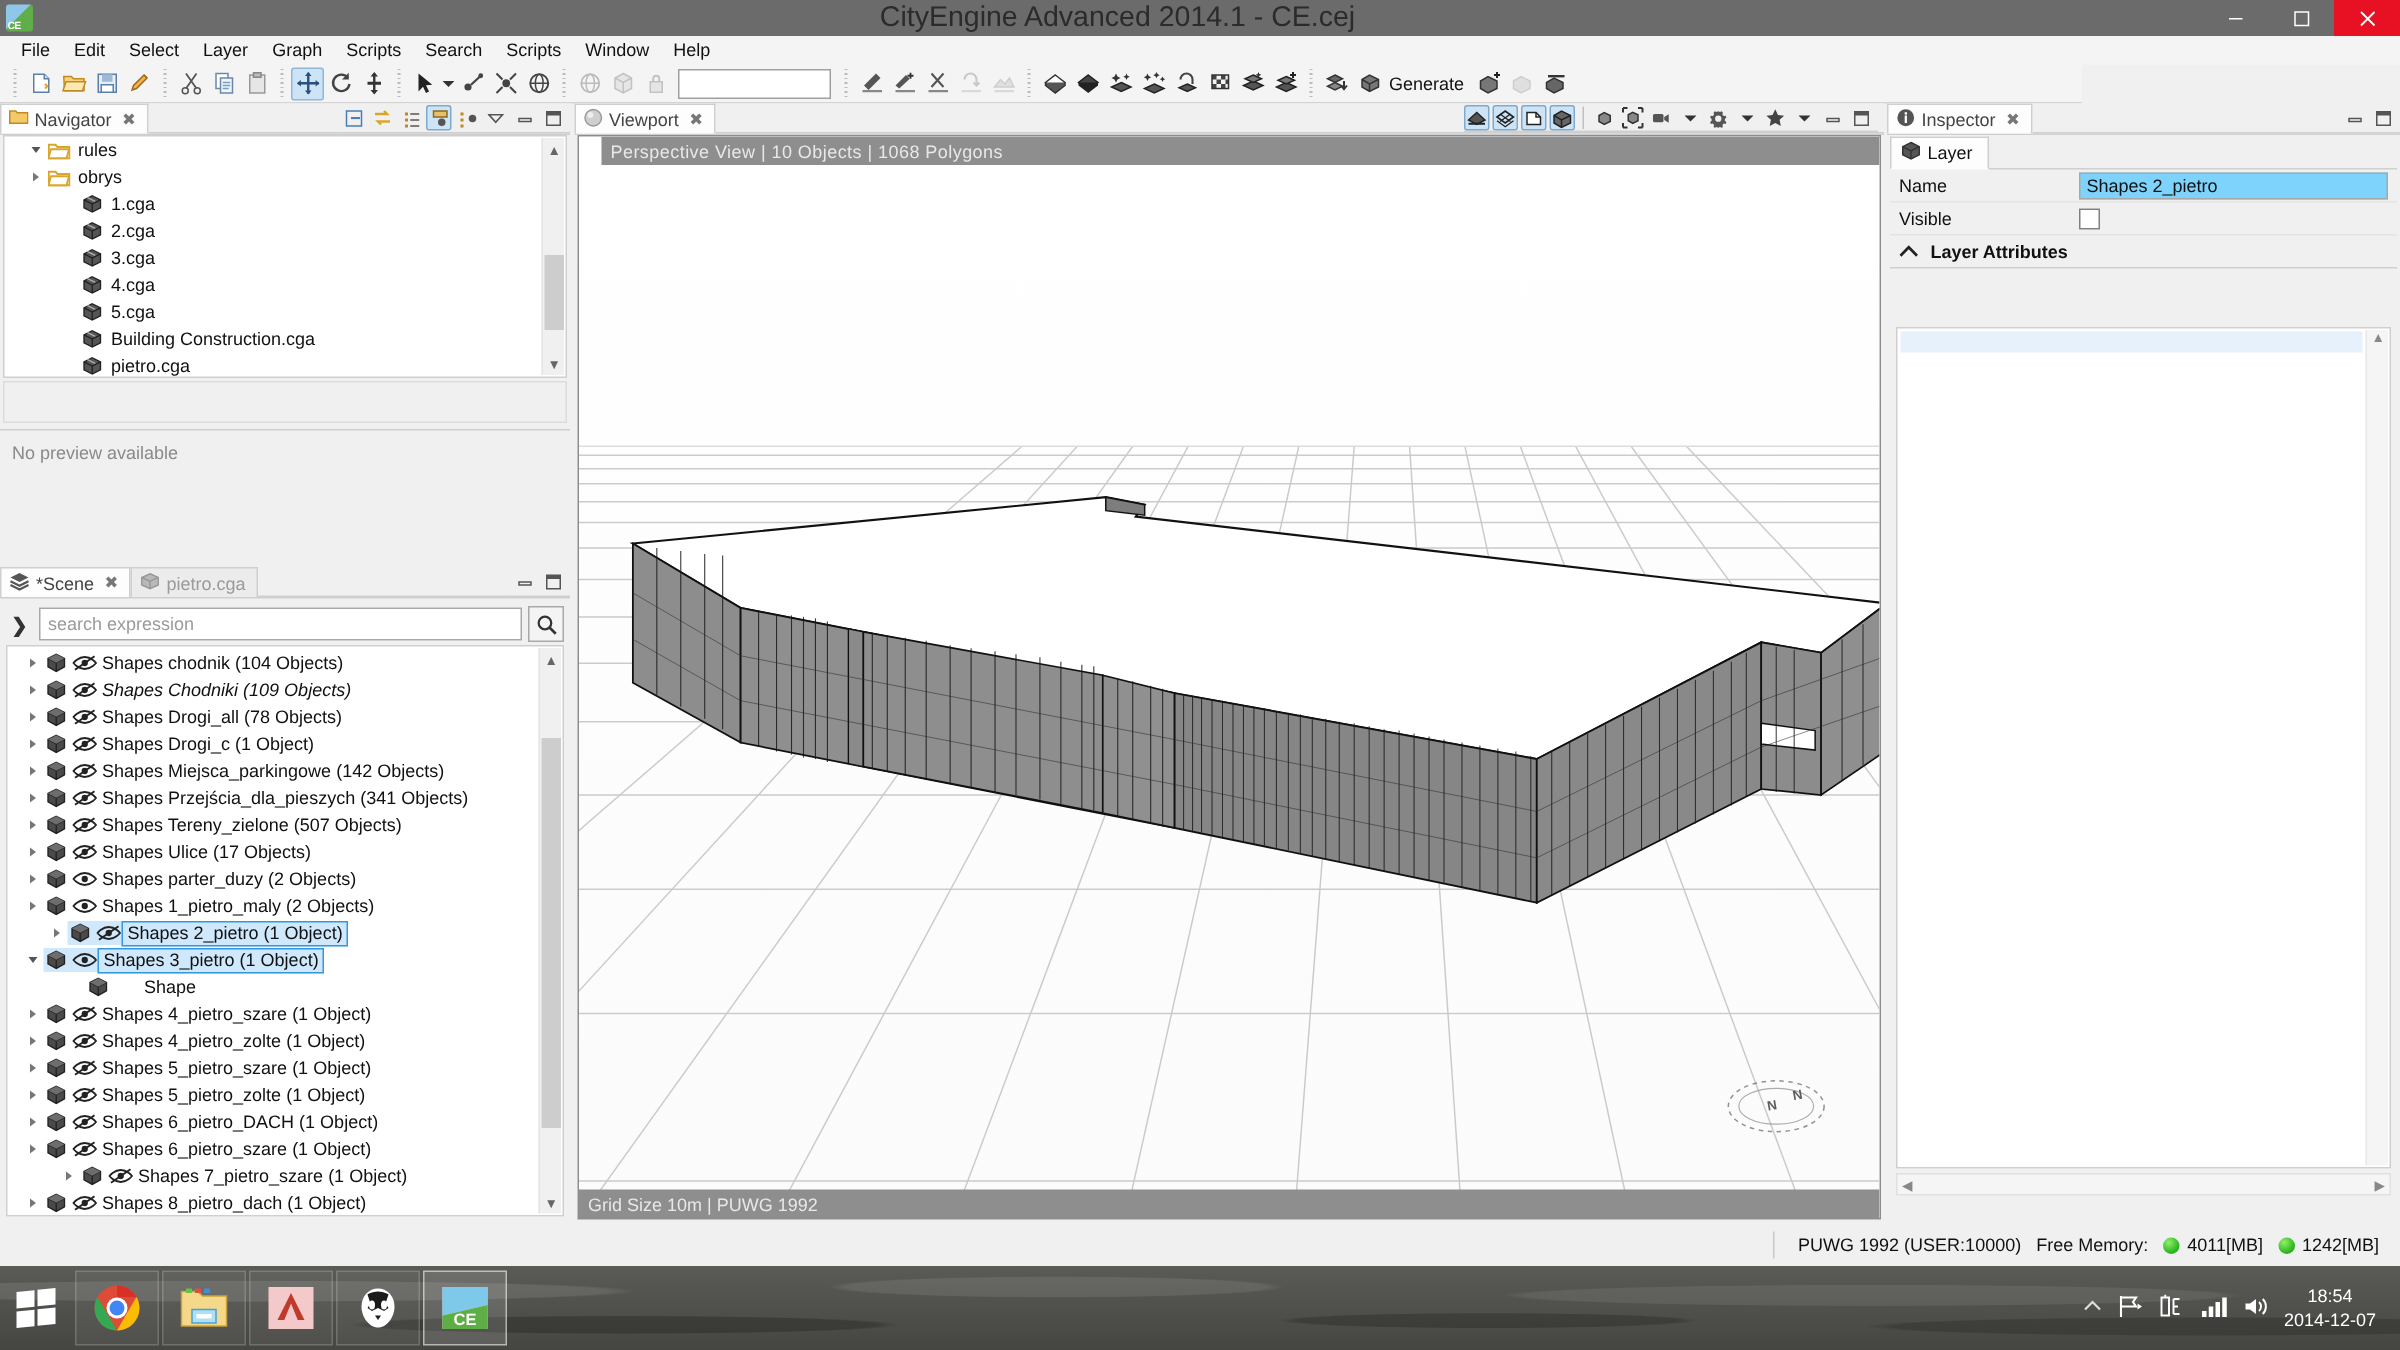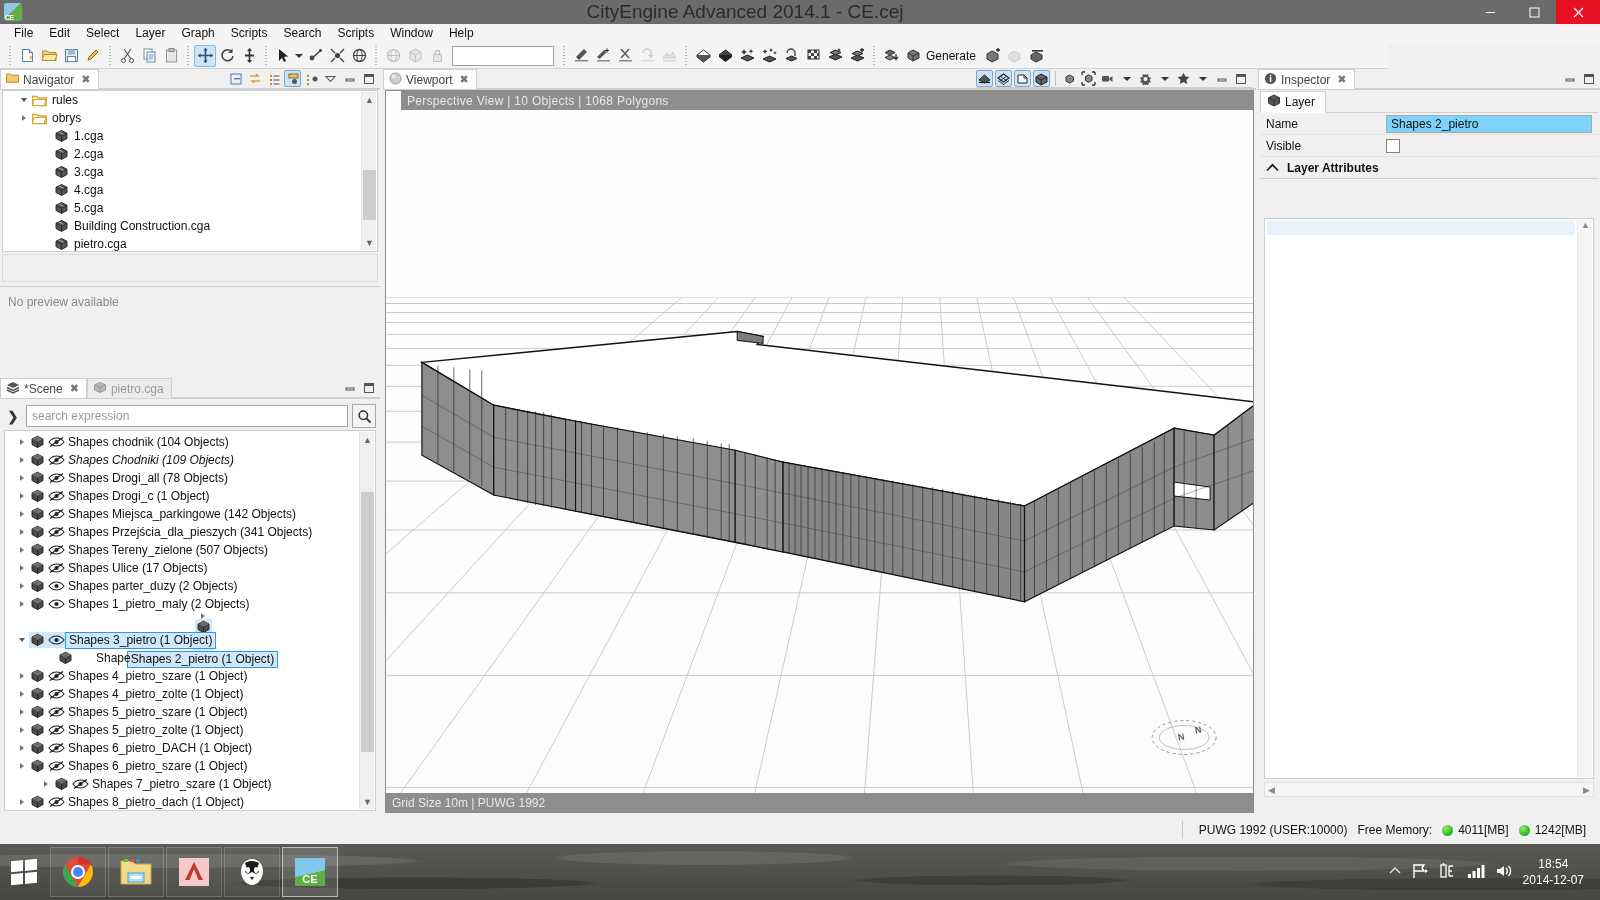--- a/index.html
+++ b/index.html
@@ -923,21 +923,21 @@
               </svg>
             </span>
             <span class="eye">
               <svg width="17" height="12" viewBox="0 0 17 12">
                 <path d="M1 6s3-4 7.5-4S16 6 16 6s-3 4-7.5 4S1 6 1 6z" fill="none" stroke="#222" stroke-width="1.2"></path>
                 <circle cx="8.5" cy="6" r="2.1" fill="#222"></circle>
               </svg>
             </span>
             <span class="label">Shapes 1_pietro_maly (2 Objects)</span>
           </div>
-          <div class="srow sel" style="padding-left: 26px; flex-direction: column;">
+          <div class="srow sel" style="padding-left: 26px;">
             <span class="tw">
               <i class="arrow-c"></i>
             </span>
             <span class="ico">
               <svg width="15" height="14" viewBox="0 0 15 14">
                 <path d="M7.5 1.2L13 4v5.6L7.5 12.6 2 9.6V4z" fill="#4a4a4a" stroke="#222" stroke-width="0.9"></path>
                 <path d="M2 4L7.5 6.9 13 4M7.5 6.9v5.7" fill="none" stroke="#222" stroke-width="0.9"></path>
                 <path d="M2 4L7.5 1.2 13 4 7.5 6.9z" fill="#6d6d6d"></path>
               </svg>
             </span>

